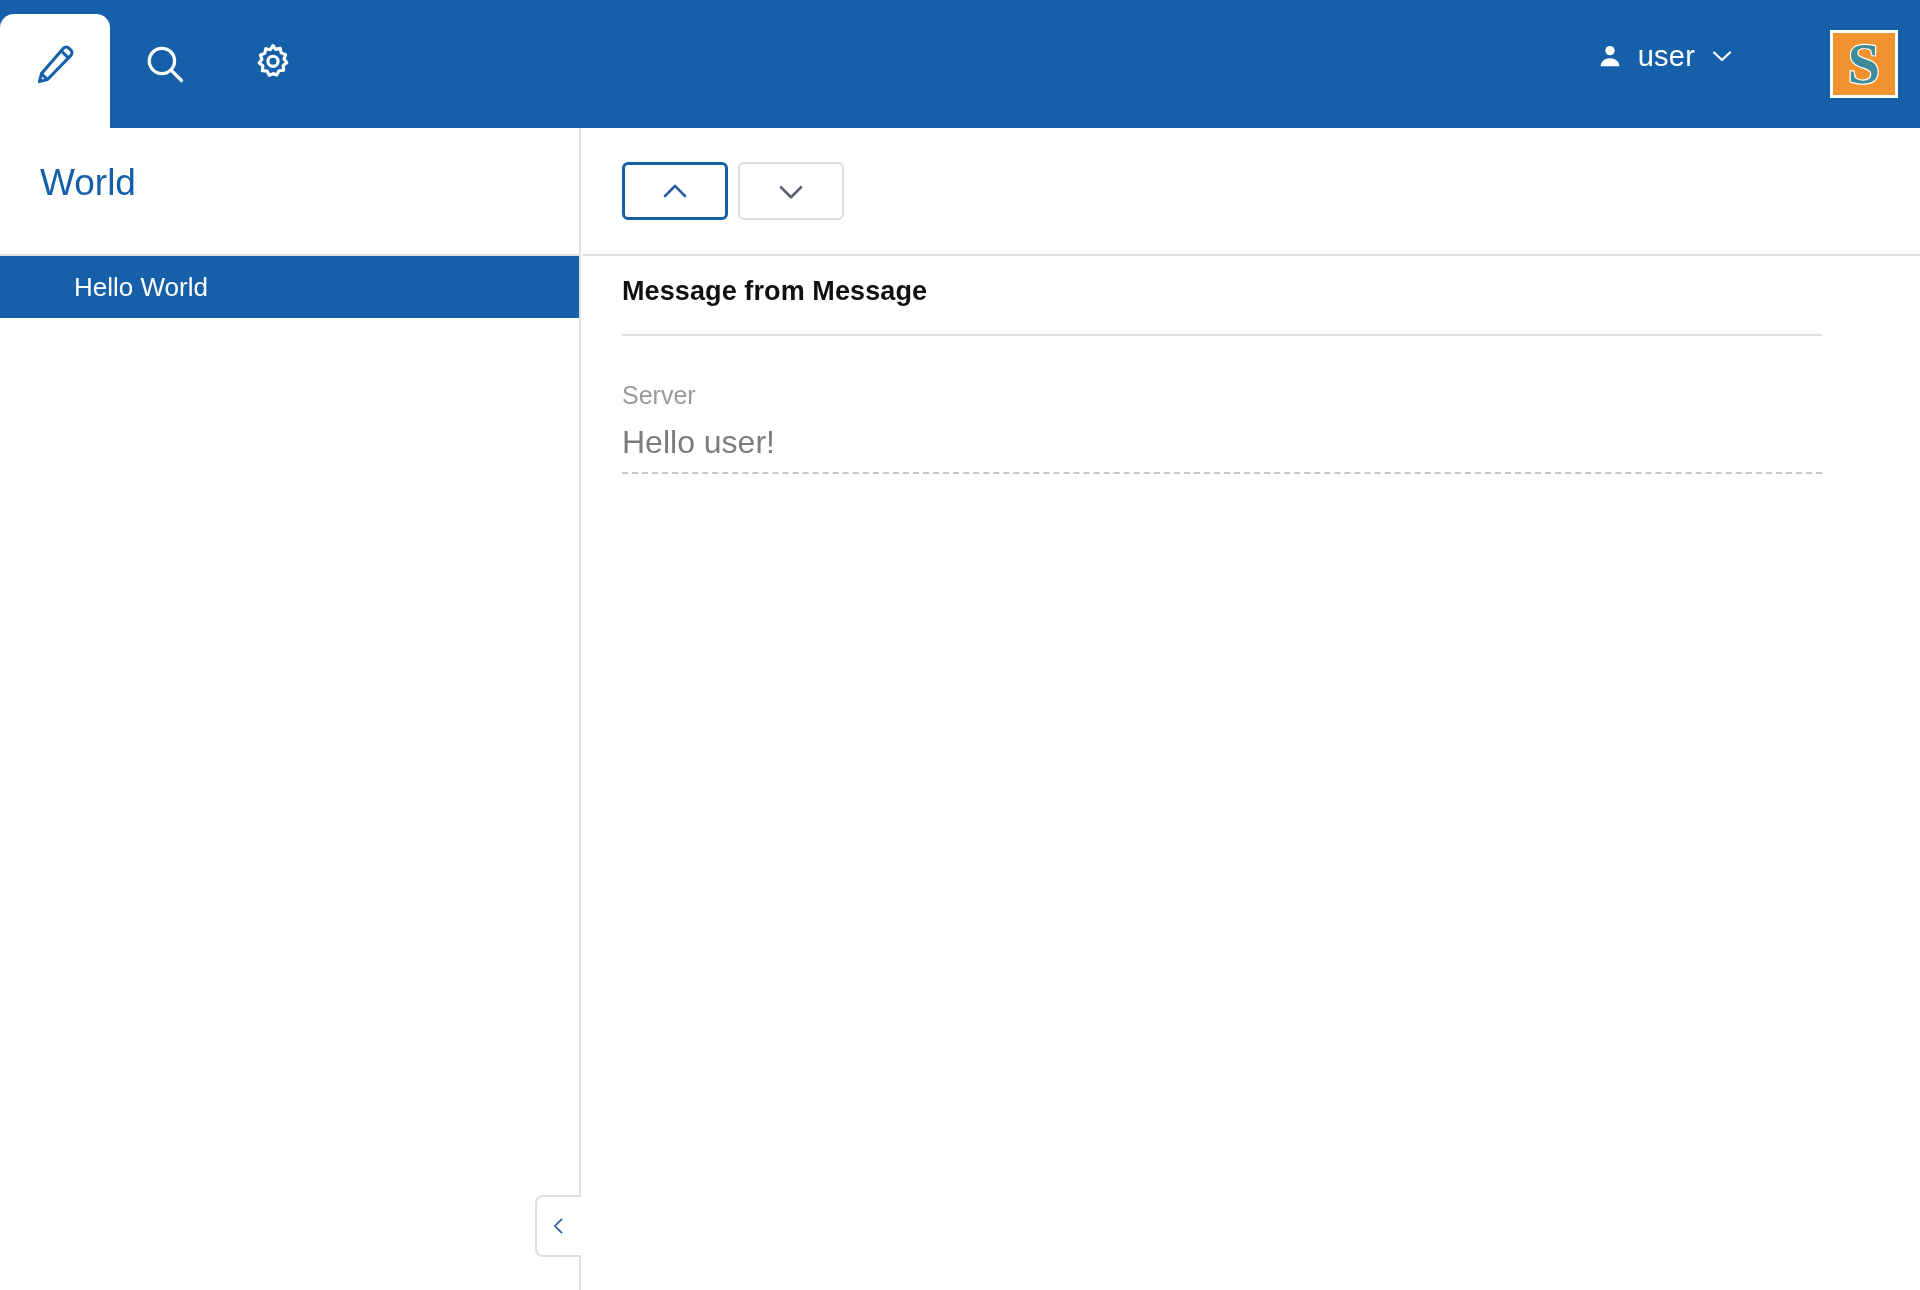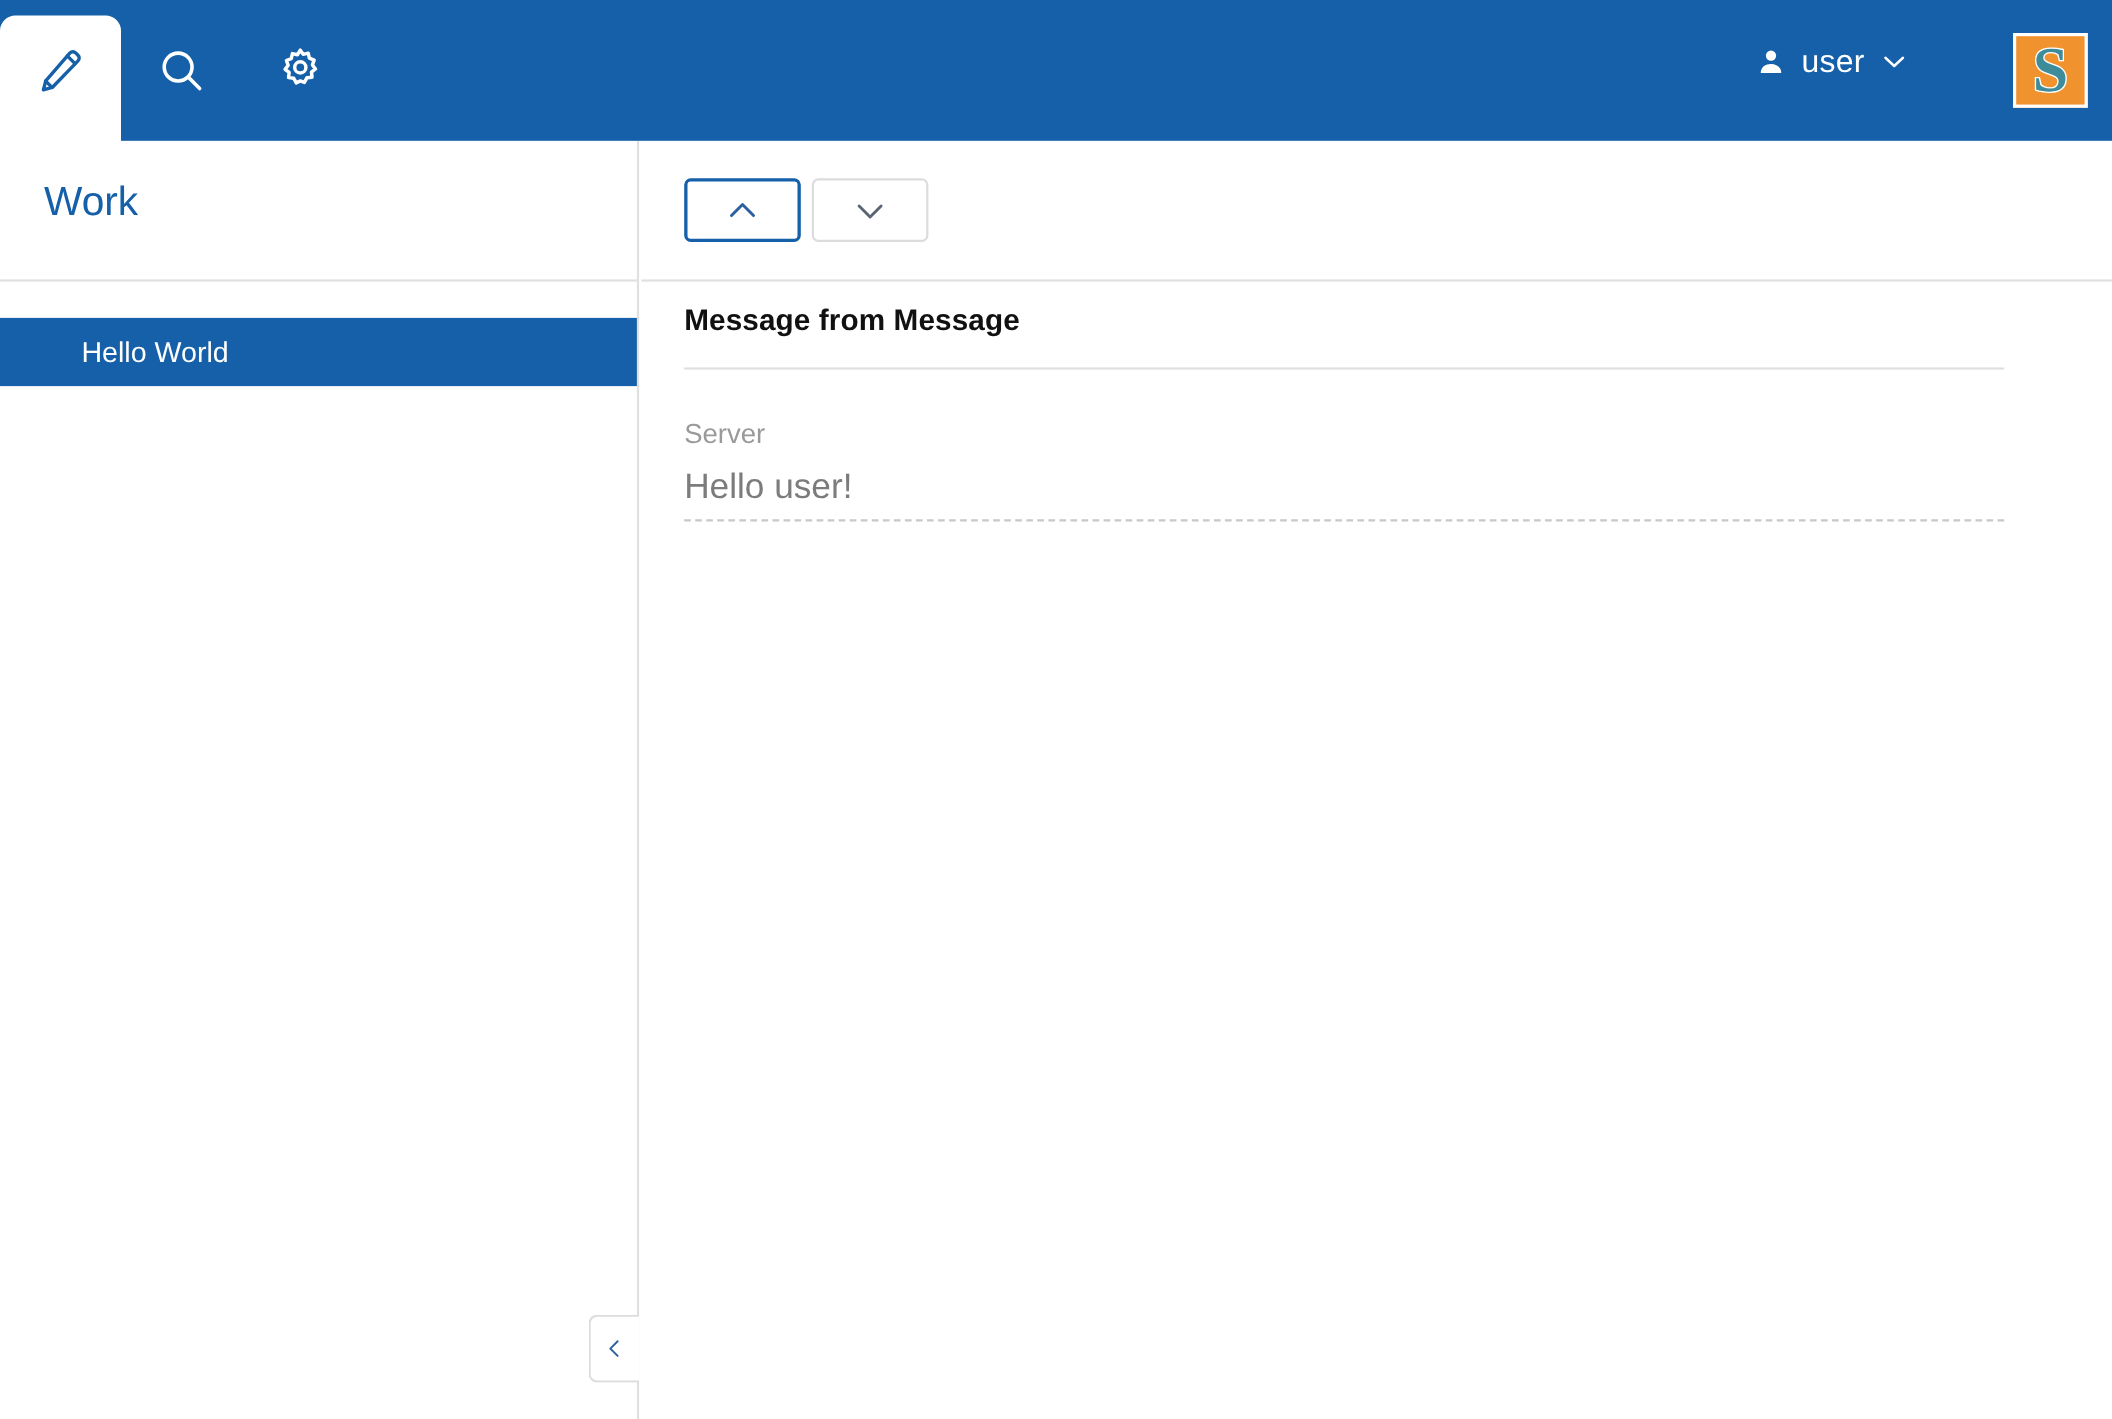--- a/index.html
+++ b/index.html
@@ -120,21 +120,20 @@
     left: 40px;
     top: 35px;
     font-size: 37px;
     color: #1560a8;
     font-weight: 400;
     line-height: 1.1;
   }
 
   .sidebar-list {
     position: relative;
-    padding-top: 33px;
   }
   .list-item {
     height: 62px;
     display: flex;
     align-items: center;
     padding-left: 74px;
     font-size: 26px;
     color: #333333;
     cursor: pointer;
   }
@@ -305,21 +304,21 @@
         <rect x="0" y="0" width="62" height="62" fill="#f0932f"></rect>
         <text x="31" y="50" text-anchor="middle" font-family="Liberation Serif, serif" font-size="58" font-weight="bold" fill="#3e8c9a" stroke="#ffffff" stroke-width="2.4" paint-order="stroke">S</text>
       </svg>
     </div>
 
   </div>
 
   <div class="sidebar">
 
     <div class="sidebar-head">
-      <div class="sidebar-title">Work</div>
+      <div class="sidebar-title">World</div>
     </div>
 
     <div class="sidebar-list">
       <div class="list-item selected">Hello World</div>
     </div>
 
   </div>
 
   <div class="collapse-btn">
     <span>

